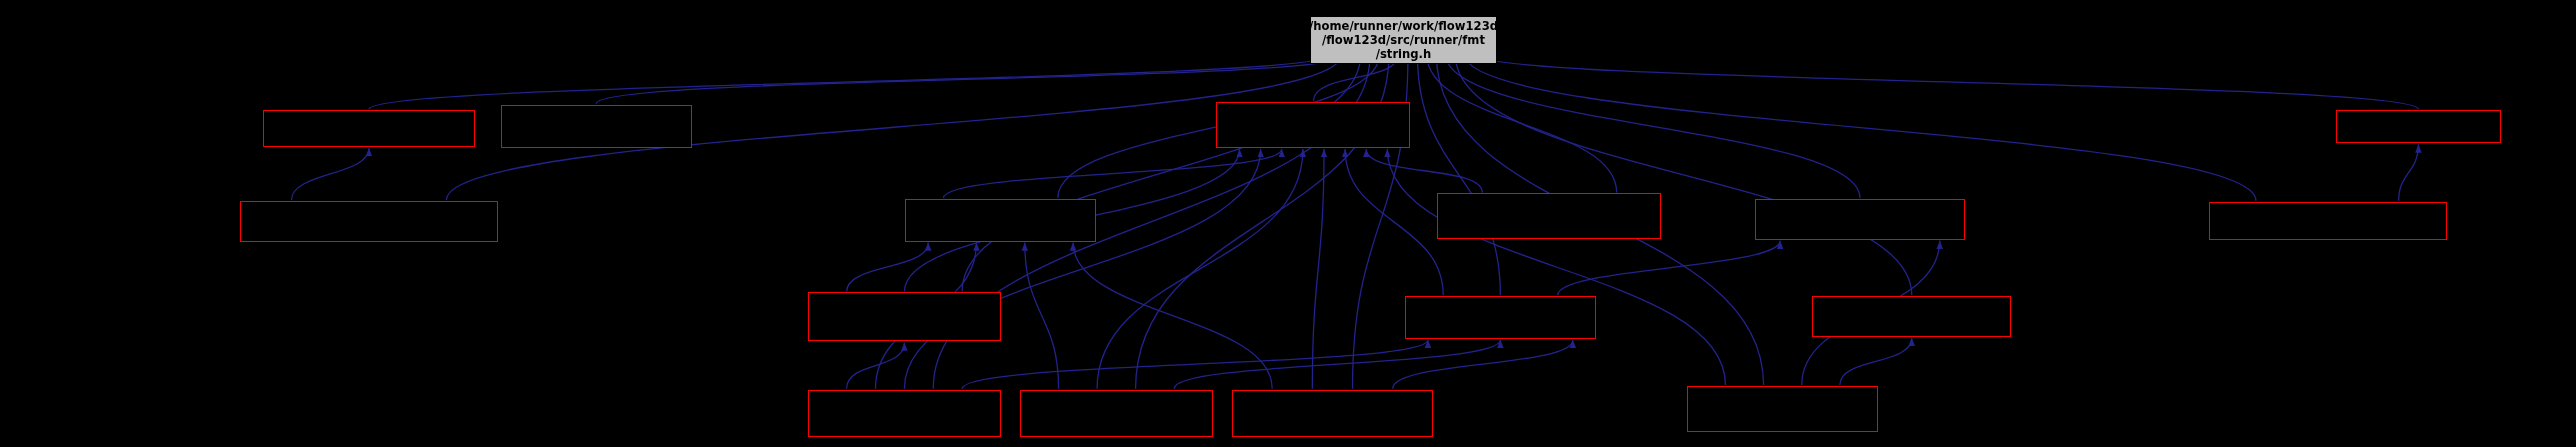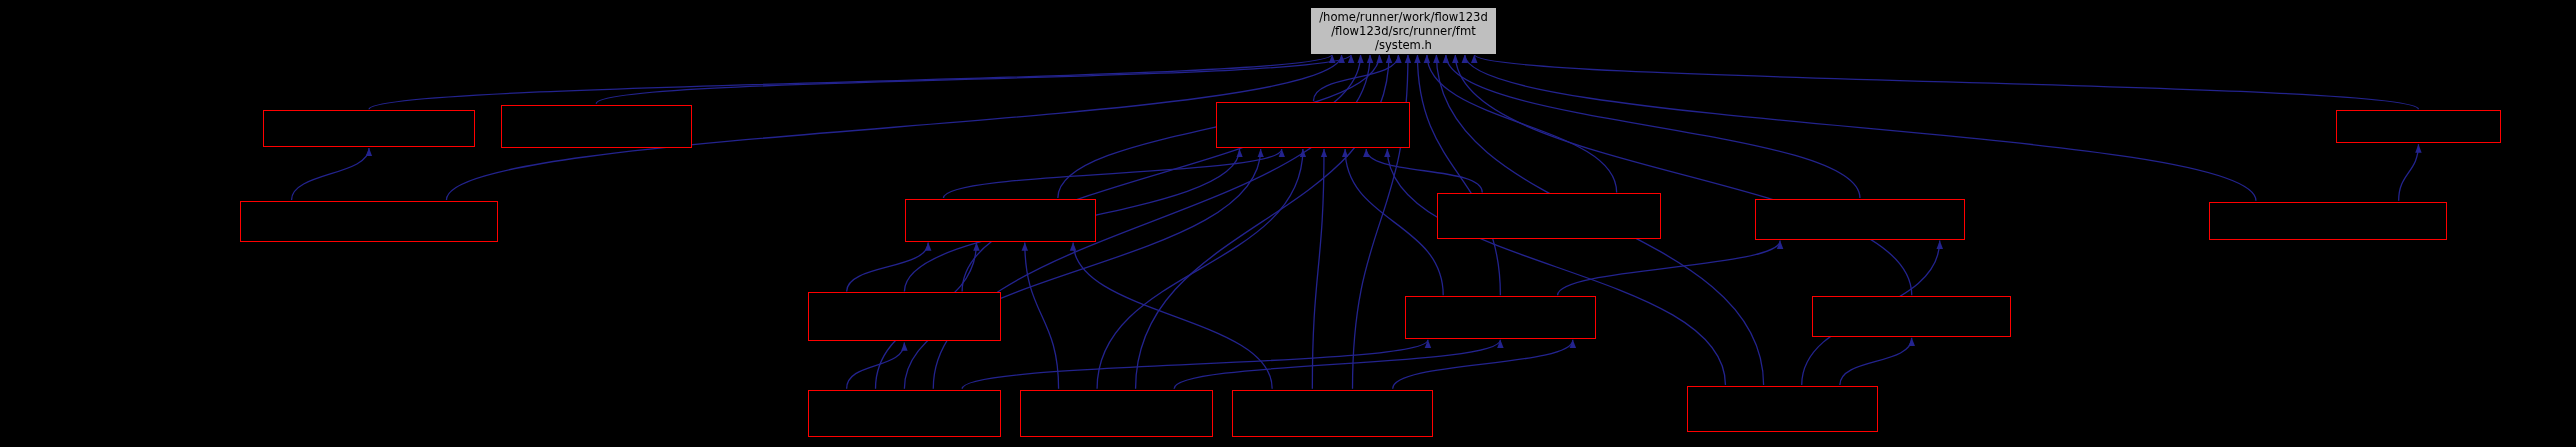--- a/index.html
+++ b/index.html
@@ -94,24 +94,24 @@
       <path d="M 1374.4 420 C 1374.4 341, 1159.28 341, 1159.28 262" class="edge" marker-end="url(#arrow)"></path>
       <path d="M 914.6 420 C 914.6 390, 977 400, 977 370" class="edge" marker-end="url(#arrow)"></path>
       <path d="M 1039.4 420 C 1039.4 390, 1542.72 397, 1542.72 367" class="edge" marker-end="url(#arrow)"></path>
       <path d="M 1268.4 420 C 1268.4 390, 1621 397, 1621 367" class="edge" marker-end="url(#arrow)"></path>
       <path d="M 1504.6 420 C 1504.6 390, 1699.28 397, 1699.28 367" class="edge" marker-end="url(#arrow)"></path>
       <path d="M 1682.8 319 C 1682.8 289, 1923.24 290, 1923.24 260" class="edge" marker-end="url(#arrow)"></path>
       <path d="M 1946.6 416 C 1946.6 338, 2095.76 338, 2095.76 260" class="edge" marker-end="url(#arrow)"></path>
       <path d="M 1987.8 416 C 1987.8 386, 2065.5 395, 2065.5 365" class="edge" marker-end="url(#arrow)"></path>
       <path d="M 2591.6 217 C 2591.6 186.5, 2613 186.5, 2613 156" class="edge" marker-end="url(#arrow)"></path>
     </svg>
-  <div class="root-node" style="left: 1310px; top: 7px; width: 187px; height: 48px;">
+  <div class="root-node" style="left: 1310px; top: 16px; width: 187px; height: 48px; font-weight: bold;">
     <span>/home/runner/work/flow123d</span>
     <span>/flow123d/src/runner/fmt</span>
-    <span>/system.h</span>
+    <span>/string.h</span>
   </div>
 <div class="gnode" style="left: 263px; top: 110px; width: 212px; height: 37px;"></div>
     <div class="gnode" style="left: 501px; top: 105px; width: 191px; height: 43px;"></div>
     <div class="gnode" style="left: 1216px; top: 102px; width: 194px; height: 46px;"></div>
     <div class="gnode" style="left: 2336px; top: 110px; width: 165px; height: 33px;"></div>
     <div class="gnode" style="left: 240px; top: 201px; width: 258px; height: 41px;"></div>
     <div class="gnode" style="left: 905px; top: 199px; width: 191px; height: 43px;"></div>
     <div class="gnode" style="left: 1437px; top: 193px; width: 224px; height: 46px;"></div>
     <div class="gnode" style="left: 1755px; top: 199px; width: 210px; height: 41px;"></div>
     <div class="gnode" style="left: 2209px; top: 202px; width: 238px; height: 38px;"></div>

